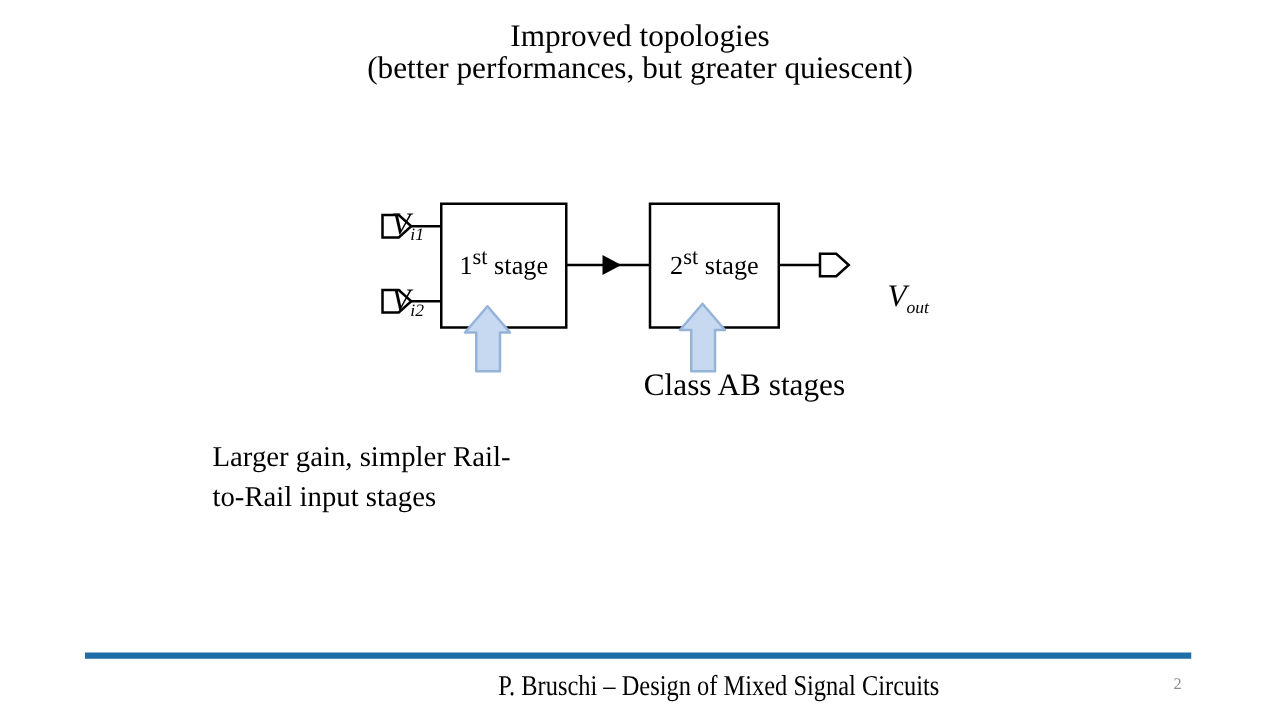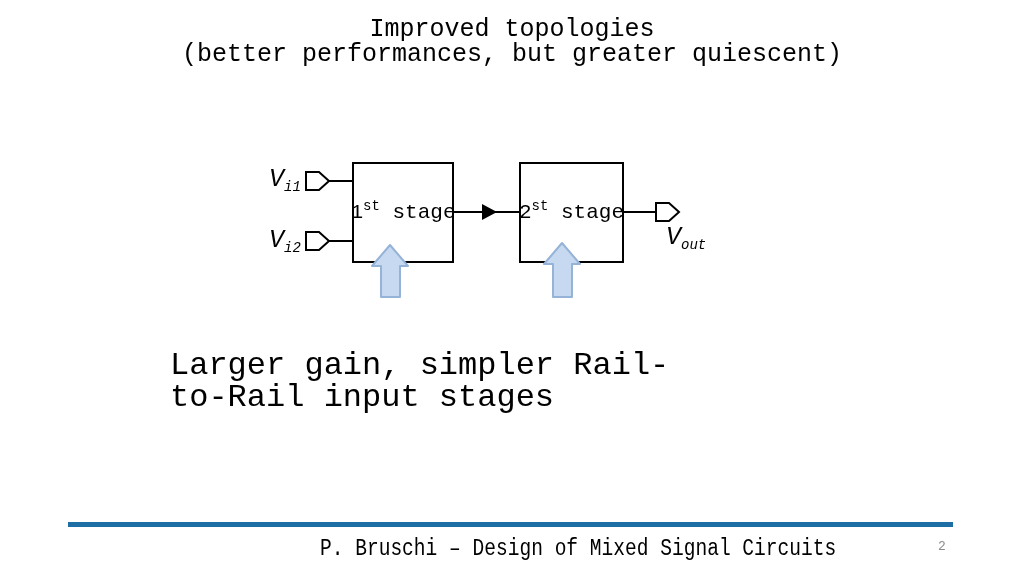--- a/index.html
+++ b/index.html
@@ -2,21 +2,21 @@
 <html><head>
 <meta charset="utf-8">
 <style>
   html, body { margin: 0; padding: 0; background: #fff; }
   .slide {
     position: relative;
     width: 1024px;
     height: 576px;
     background: #ffffff;
     overflow: hidden;
-    font-family: Liberation Mono, monospace;
+    font-family: Liberation Serif, serif;
     color: #000;
   }
   .title {
     position: absolute;
     top: 17px;
     left: 0;
     width: 1024px;
     text-align: center;
     font-size: 25px;
     line-height: 25px;
@@ -33,45 +33,46 @@
   .uparrow { stroke: #95b3d7; stroke-width: 2; stroke-linejoin: round; }
   .stage-label {
     position: absolute;
     display: flex;
     align-items: center;
     justify-content: center;
     font-size: 21px;
     white-space: pre;
   }
   .stage-label .sup {
-    font-size: 14px;
+    font-size: 18px;
     position: relative;
     top: -7px;
   }
   .vlabel {
     position: absolute;
     font-style: italic;
     font-size: 25px;
     line-height: 25px;
     white-space: nowrap;
+    margin-left: 44px;
   }
   .vlabel .sub {
     font-size: 14px;
     vertical-align: -5px;
     font-style: italic;
   }
   .caption {
     position: absolute;
     font-size: 25px;
     line-height: 32px;
     white-space: nowrap;
   }
   .note {
     position: absolute;
-    font-size: 32px;
+    font-size: 23px;
     line-height: 32px;
     white-space: pre-line;
   }
   .footer-rule {
     position: absolute;
     left: 68px;
     top: 522px;
     width: 885px;
     height: 5px;
     background: #1c6ea4;
@@ -128,20 +129,21 @@
 
   <div class="stage-label" style="left:520px; top:163px; width:103px; height:99px;"><span>2</span><span class="sup">st</span><span> stage</span></div>
 
   <div class="vlabel" style="left:269px; top:167px;"><span>V</span><span class="sub">i1</span></div>
 
   <div class="vlabel" style="left:269px; top:228px;"><span>V</span><span class="sub">i2</span></div>
 
   <div class="vlabel" style="left:666px; top:225px;"><span>V</span><span class="sub">out</span></div>
 
 
+  <div class="caption" style="left:515px; top:293px;">Class AB stages</div>
 
   <div class="note" style="left:170px; top:350px;">Larger gain, simpler Rail-
 to-Rail input stages</div>
 
 
   <div class="footer-rule"></div>
 
   <div class="footer-text">P. Bruschi – Design of Mixed Signal Circuits</div>
 
   <div class="page-number">2</div>

